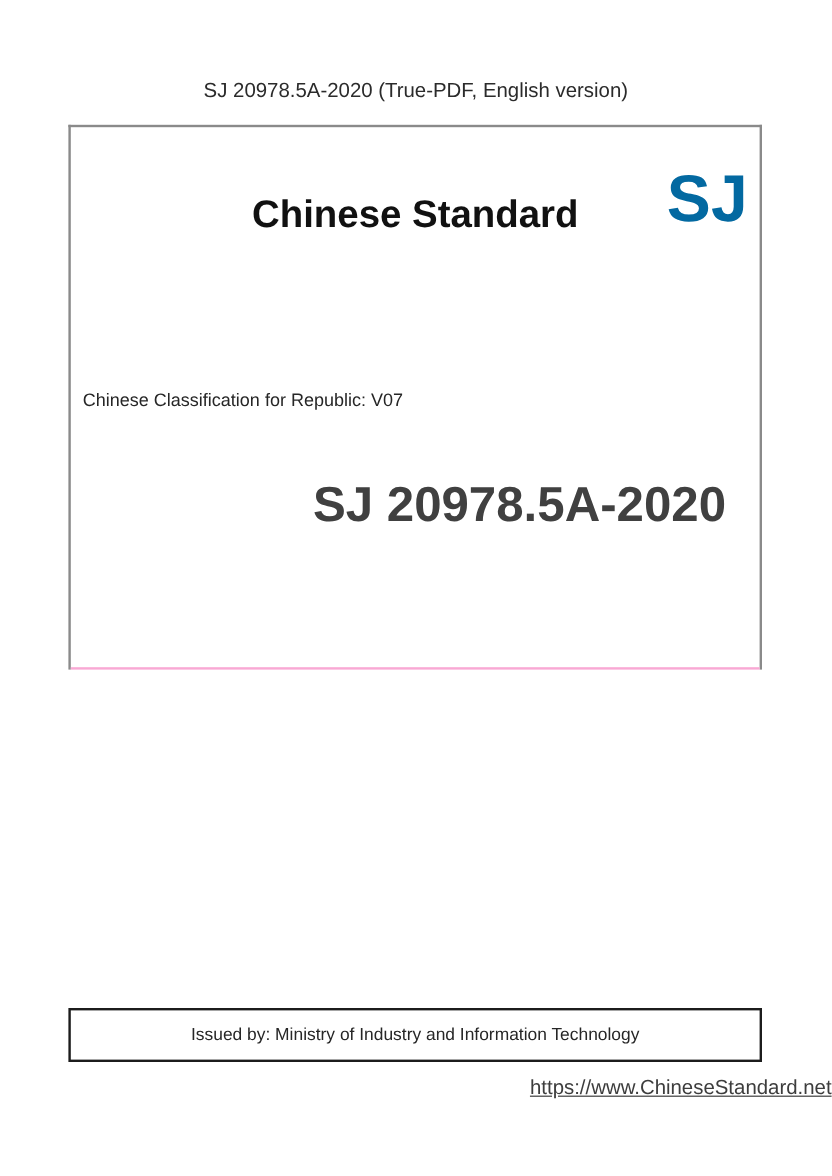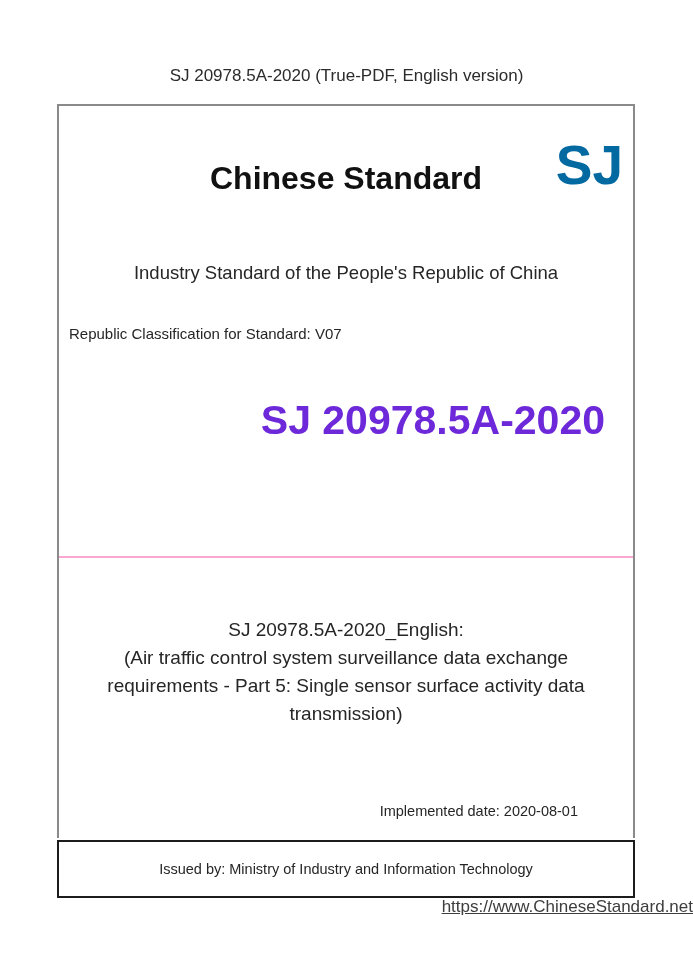--- a/index.html
+++ b/index.html
@@ -70,42 +70,42 @@
     top: 219px; left: 10px;
     font-size: 15px;
     line-height: 1.2;
   }
   .standard-number {
     position: absolute;
     top: 294px; right: 28px;
     font-size: 41px;
     font-weight: bold;
     line-height: 1;
-    color: #6d28d9;
+    color: #404040;
   }
 
   .english-title {
     position: absolute;
     top: 58px; left: 0; right: 0;
     padding: 0 16px;
     text-align: center;
     font-size: 19px;
     line-height: 28px;
   }
   .implemented-date {
     position: absolute;
     top: 245px; right: 55px;
     font-size: 14.5px;
     line-height: 1.2;
   }
 
   .issued-box {
     position: absolute;
     left: 57px; top: 840px;
-    width: 578px; height: 58px;
+    width: 578px; height: 45px;
     border: 2px solid #1c1c1c;
     background: #ffffff;
     display: flex;
     align-items: center;
     justify-content: center;
     font-size: 14.5px;
   }
 
   .footer-link-wrap {
     position: absolute;
@@ -124,32 +124,24 @@
 
 <div class="page">
 
   <div class="doc-header">SJ 20978.5A-2020 (True-PDF, English version)</div>
 
   <div class="main-box">
 
     <div class="section-top">
       <div class="brand-title">Chinese Standard</div>
       <div class="brand-code">SJ</div>
-      <div class="standard-type">Industry Standard of the People's Republic of China</div>
-      <div class="classification">Republic Classification for Standard: V07</div>
+      <div class="classification">Chinese Classification for Republic: V07</div>
       <div class="standard-number">SJ 20978.5A-2020</div>
     </div>
 
-    <div class="section-bottom">
-      <div class="english-title">
-        <div>SJ 20978.5A-2020_English:</div>
-        <div>(Air traffic control system surveillance data exchange requirements - Part 5: Single sensor surface activity data transmission)</div>
-      </div>
-      <div class="implemented-date">Implemented date: 2020-08-01</div>
-    </div>
 
   </div>
 
   <div class="issued-box">
     <div>Issued by: Ministry of Industry and Information Technology</div>
   </div>
 
   <div class="footer-link-wrap">
     <a class="footer-link" href="#">https://www.ChineseStandard.net</a>
   </div>

